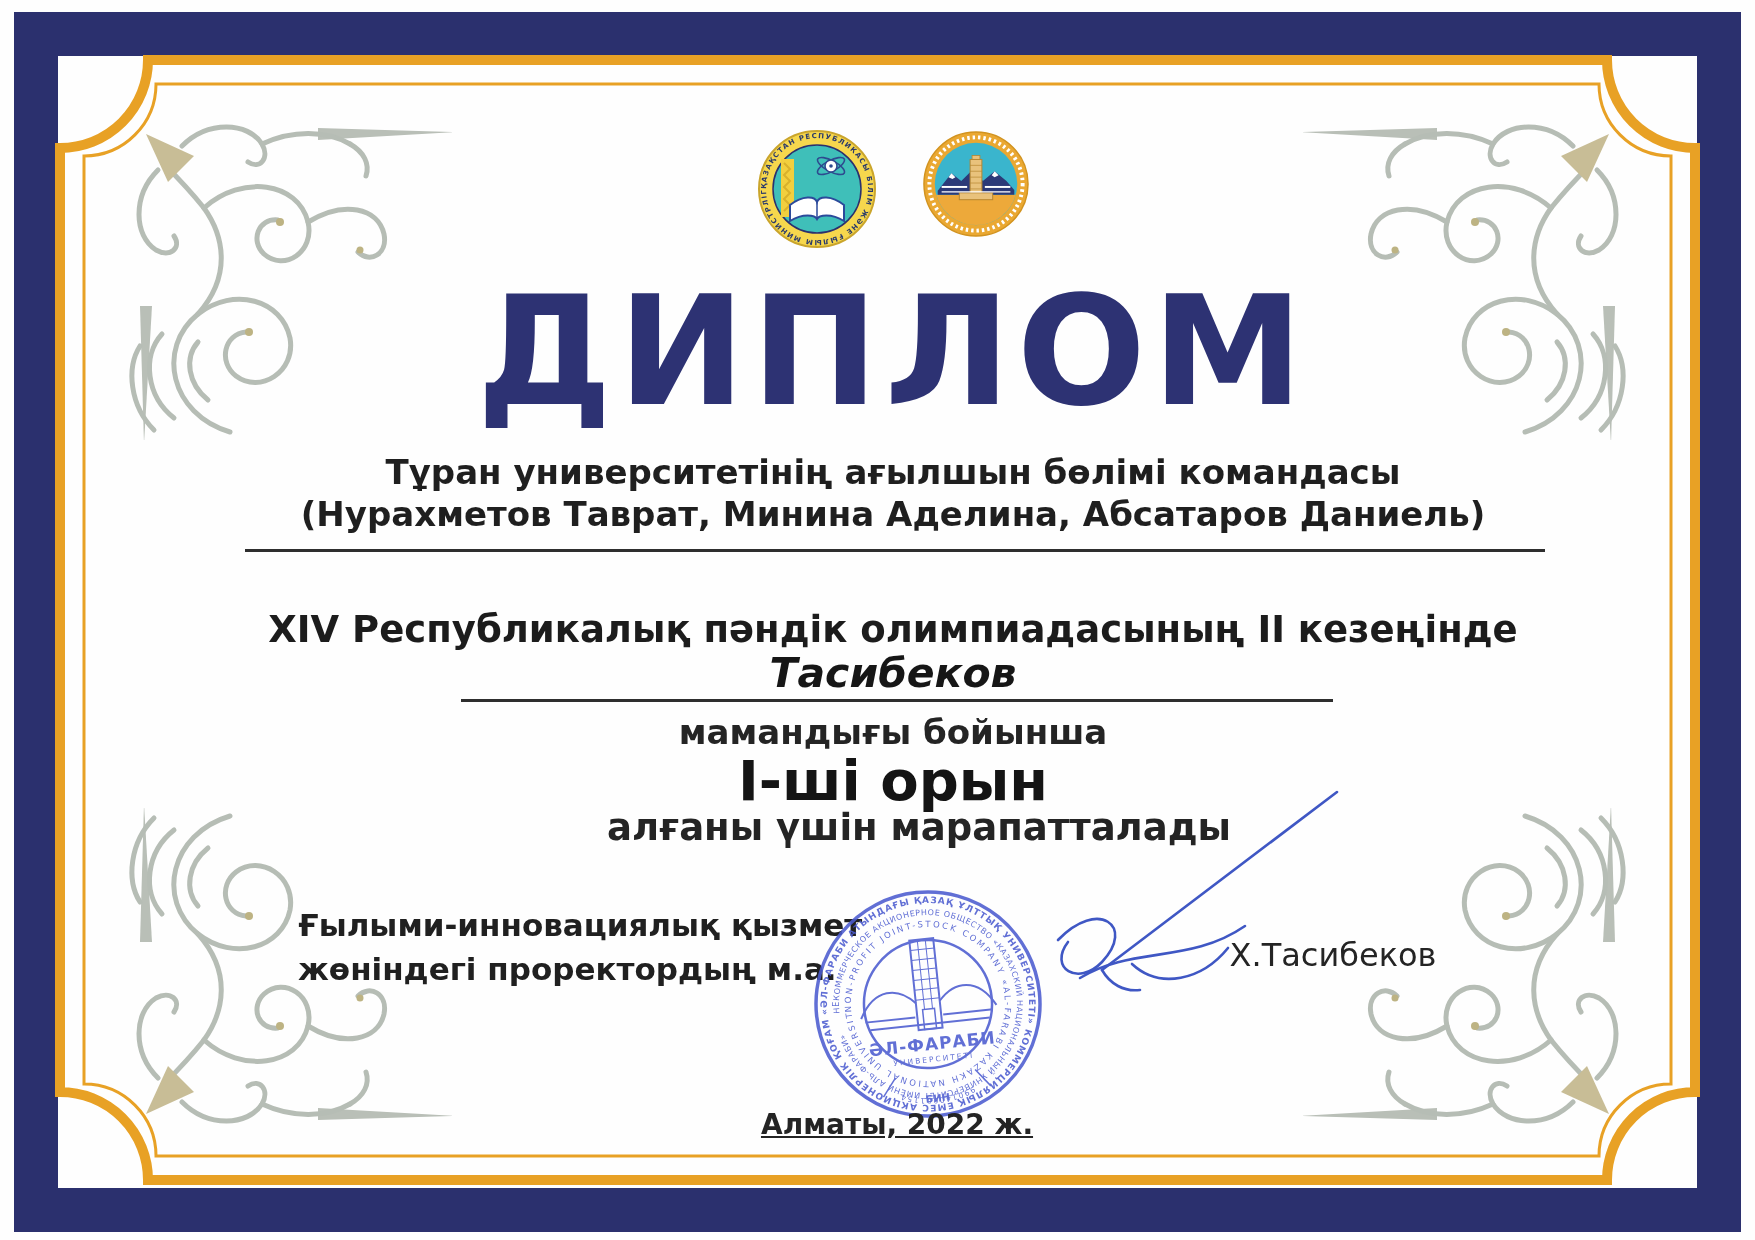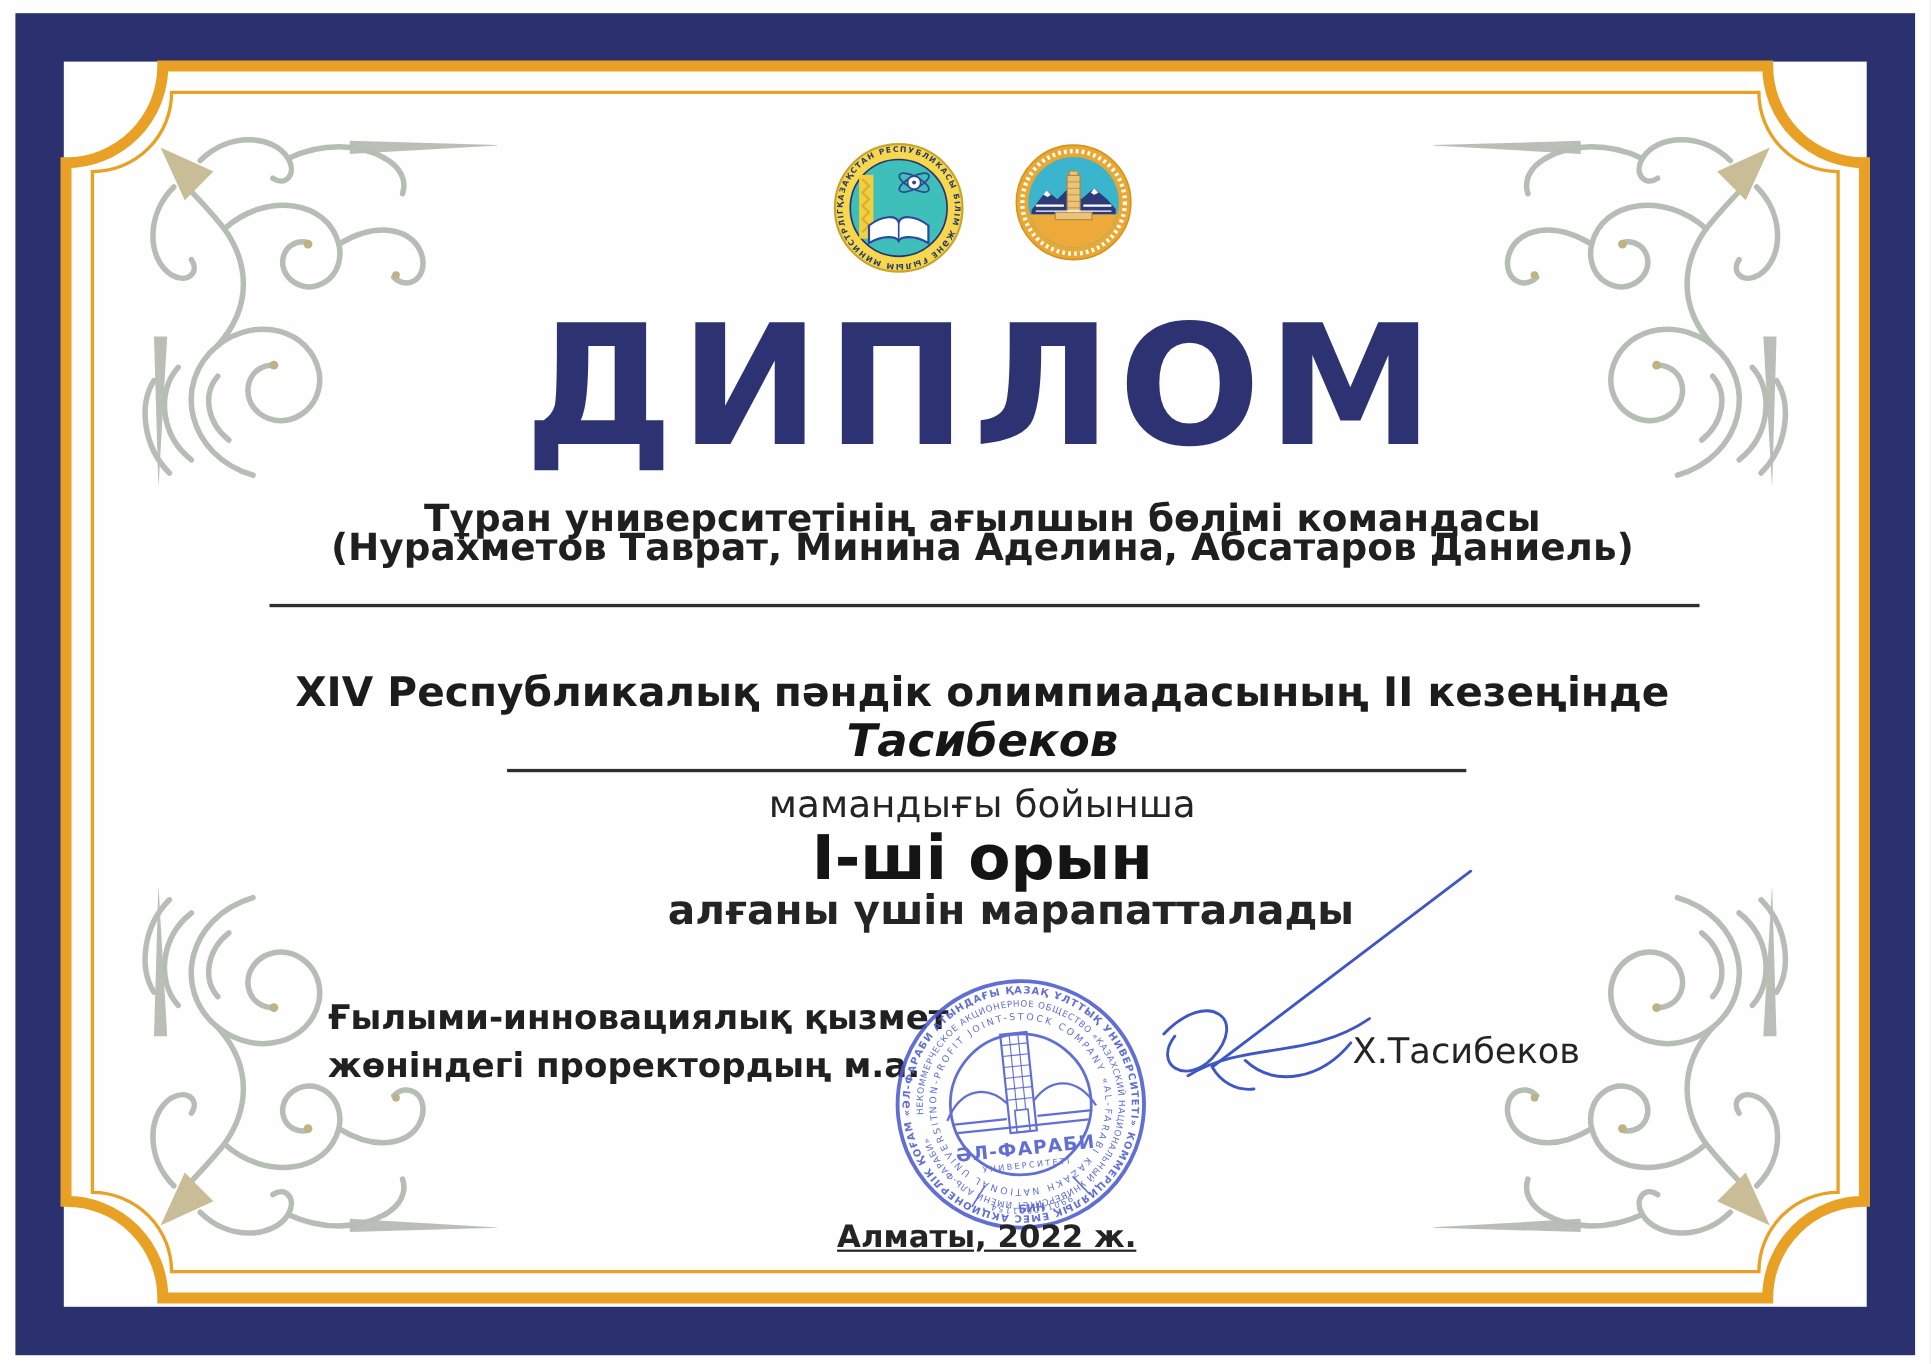--- a/index.html
+++ b/index.html
@@ -12,21 +12,21 @@
   .ornament{position:absolute;width:340px;height:340px;}
   .orn-tl{left:112px;top:100px;}
   .orn-tr{right:112px;top:100px;transform:scaleX(-1);}
   .orn-bl{left:112px;bottom:92px;transform:scaleY(-1);}
   .orn-br{right:112px;bottom:92px;transform:scale(-1,-1);}
   .cline{position:absolute;left:893px;transform:translateX(-50%);white-space:nowrap;text-align:center;}
   .title{top:276px;font-size:152px;font-weight:700;letter-spacing:6px;color:#2d3273;line-height:1.0;}
   .recip{font-size:34px;font-weight:700;color:#1f1f1f;}
   .event{font-size:37px;font-weight:700;color:#1c1c1c;}
   .subject{top:649px;font-size:41px;font-weight:700;font-style:italic;color:#161616;}
-  .specialty{top:712px;font-size:34px;font-weight:400;}
+  .specialty{top:712px;font-size:34px;font-weight:700;}
   .award{top:748px;font-size:56px;font-weight:800;color:#141414;}
   .award-suffix{top:806px;font-size:37px;font-weight:600;margin-left:26px;}
   .hrule{position:absolute;height:3px;background:#2e2e2e;}
   .role{position:absolute;left:298px;top:903px;font-size:31px;font-weight:600;line-height:44px;color:#202020;}
   .signer-name{top:936px;left:1333px;font-size:32px;font-weight:400;}
   .place-date{top:1108px;left:897px;font-size:28px;font-weight:600;color:#242424;text-decoration:underline;}
   .stamp{position:absolute;left:788px;top:864px;width:280px;height:280px;opacity:.88;}
   .signature{position:absolute;left:1040px;top:778px;width:330px;height:245px;}
   .logo{position:absolute;}
 </style>
@@ -121,21 +121,21 @@
       <line x1="49" y1="54" x2="61" y2="54" stroke="#b68530" stroke-width="0.7"></line>
       <line x1="49" y1="60" x2="61" y2="60" stroke="#b68530" stroke-width="0.7"></line>
       <rect x="38" y="64" width="34" height="7" fill="#e9c27c" stroke="#b68530" stroke-width="1"></rect>
       <line x1="20" y1="63" x2="90" y2="63" stroke="#ffffff" stroke-width="1.2"></line>
     </g>
   </svg>
 
   <div class="cline title">ДИПЛОМ</div>
 
   <div class="cline recip" style="top:452px">Тұран университетінің ағылшын бөлімі командасы</div>
-  <div class="cline recip" style="top:478px">(Нурахметов Таврат, Минина Аделина, Абсатаров Даниель)</div>
+  <div class="cline recip" style="top:494px">(Нурахметов Таврат, Минина Аделина, Абсатаров Даниель)</div>
 
   <div class="hrule" style="top:549px;left:245px;width:1300px"></div>
 
   <div class="cline event" style="top:608px">XIV Республикалық пәндік олимпиадасының II кезеңінде</div>
 
   <div class="cline subject">Тасибеков</div>
   <div class="hrule" style="top:699px;left:461px;width:872px"></div>
   <div class="cline specialty">мамандығы бойынша</div>
 
   <div class="cline award">І-ші орын</div>

